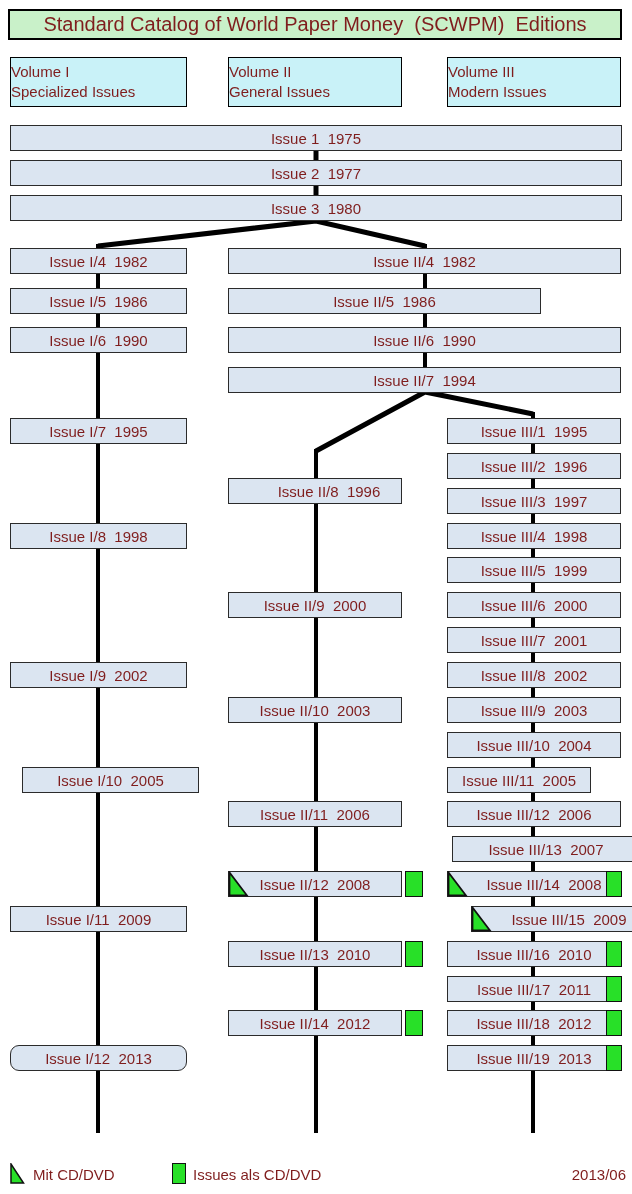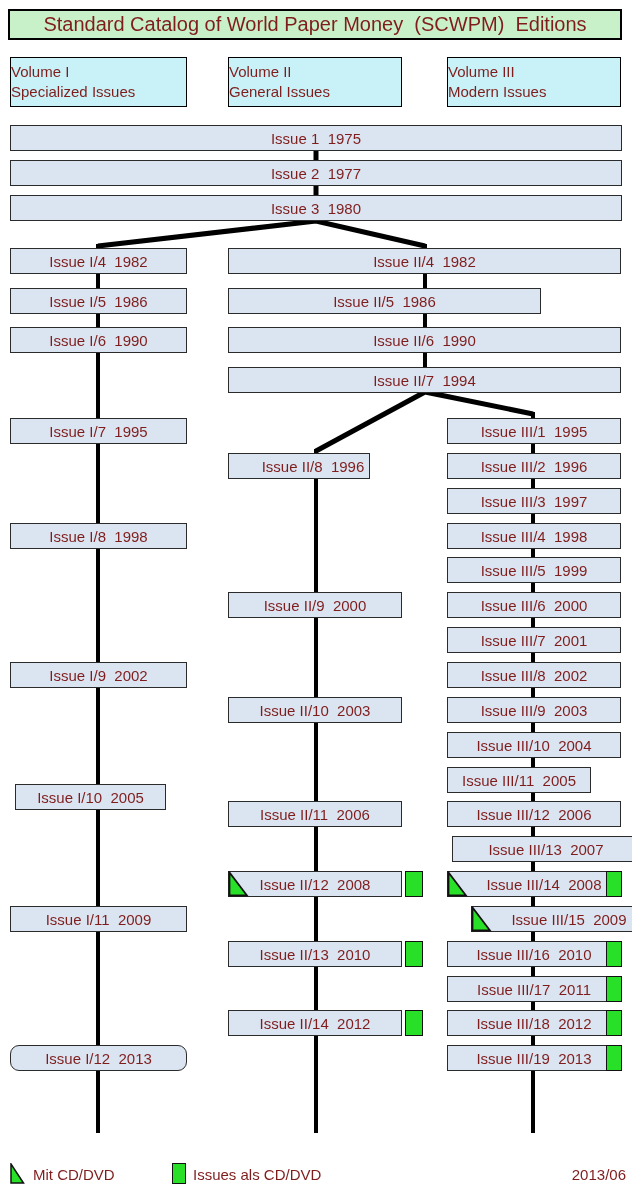--- a/index.html
+++ b/index.html
@@ -80,28 +80,28 @@
 
   <div class="box" style="left: 10px; top: 125px; width: 612px;"><span>Issue 1  1975</span></div>
     <div class="box" style="left: 10px; top: 160px; width: 612px;"><span>Issue 2  1977</span></div>
     <div class="box" style="left: 10px; top: 195px; width: 612px;"><span>Issue 3  1980</span></div>
     <div class="box" style="left: 10px; top: 248px; width: 177px;"><span>Issue I/4  1982</span></div>
     <div class="box" style="left: 10px; top: 288px; width: 177px;"><span>Issue I/5  1986</span></div>
     <div class="box" style="left: 10px; top: 327px; width: 177px;"><span>Issue I/6  1990</span></div>
     <div class="box" style="left: 10px; top: 418px; width: 177px;"><span>Issue I/7  1995</span></div>
     <div class="box" style="left: 10px; top: 523px; width: 177px;"><span>Issue I/8  1998</span></div>
     <div class="box" style="left: 10px; top: 662px; width: 177px;"><span>Issue I/9  2002</span></div>
-    <div class="box" style="left: 15px; top: 767px; width: 151px; margin-top: 17px;"><span>Issue I/10  2005</span></div>
+    <div class="box" style="left: 22px; top: 767px; width: 177px;"><span>Issue I/10  2005</span></div>
     <div class="box" style="left: 10px; top: 906px; width: 177px;"><span>Issue I/11  2009</span></div>
     <div class="box" style="left: 10px; top: 1045px; width: 177px; border-radius: 9px;"><span>Issue I/12  2013</span></div>
     <div class="box" style="left: 228px; top: 248px; width: 393px;"><span>Issue II/4  1982</span></div>
     <div class="box" style="left: 228px; top: 288px; width: 313px;"><span>Issue II/5  1986</span></div>
     <div class="box" style="left: 228px; top: 327px; width: 393px;"><span>Issue II/6  1990</span></div>
     <div class="box" style="left: 228px; top: 367px; width: 393px;"><span>Issue II/7  1994</span></div>
-    <div class="box" style="left: 228px; top: 453px; width: 142px; padding-left: 28px;"><span>Issue II/8  1996</span></div>
+    <div class="box" style="left: 228px; top: 478px; width: 174px; padding-left: 28px;"><span>Issue II/8  1996</span></div>
     <div class="box" style="left: 228px; top: 592px; width: 174px;"><span>Issue II/9  2000</span></div>
     <div class="box" style="left: 228px; top: 697px; width: 174px;"><span>Issue II/10  2003</span></div>
     <div class="box" style="left: 228px; top: 801px; width: 174px;"><span>Issue II/11  2006</span></div>
     <div class="box" style="left: 228px; top: 871px; width: 174px;"><svg width="21" height="26" class="cd-tri">
         <polygon points="1.5,1.5 1.5,24.5 19,24.5" fill="#28e028" stroke="#111" stroke-width="1.8"></polygon>
       </svg><span>Issue II/12  2008</span><div class="cd-rect outside"></div></div>
     <div class="box" style="left: 228px; top: 941px; width: 174px;"><span>Issue II/13  2010</span><div class="cd-rect outside"></div></div>
     <div class="box" style="left: 228px; top: 1010px; width: 174px;"><span>Issue II/14  2012</span><div class="cd-rect outside"></div></div>
     <div class="box" style="left: 447px; top: 418px; width: 174px;"><span>Issue III/1  1995</span></div>
     <div class="box" style="left: 447px; top: 453px; width: 174px;"><span>Issue III/2  1996</span></div>

